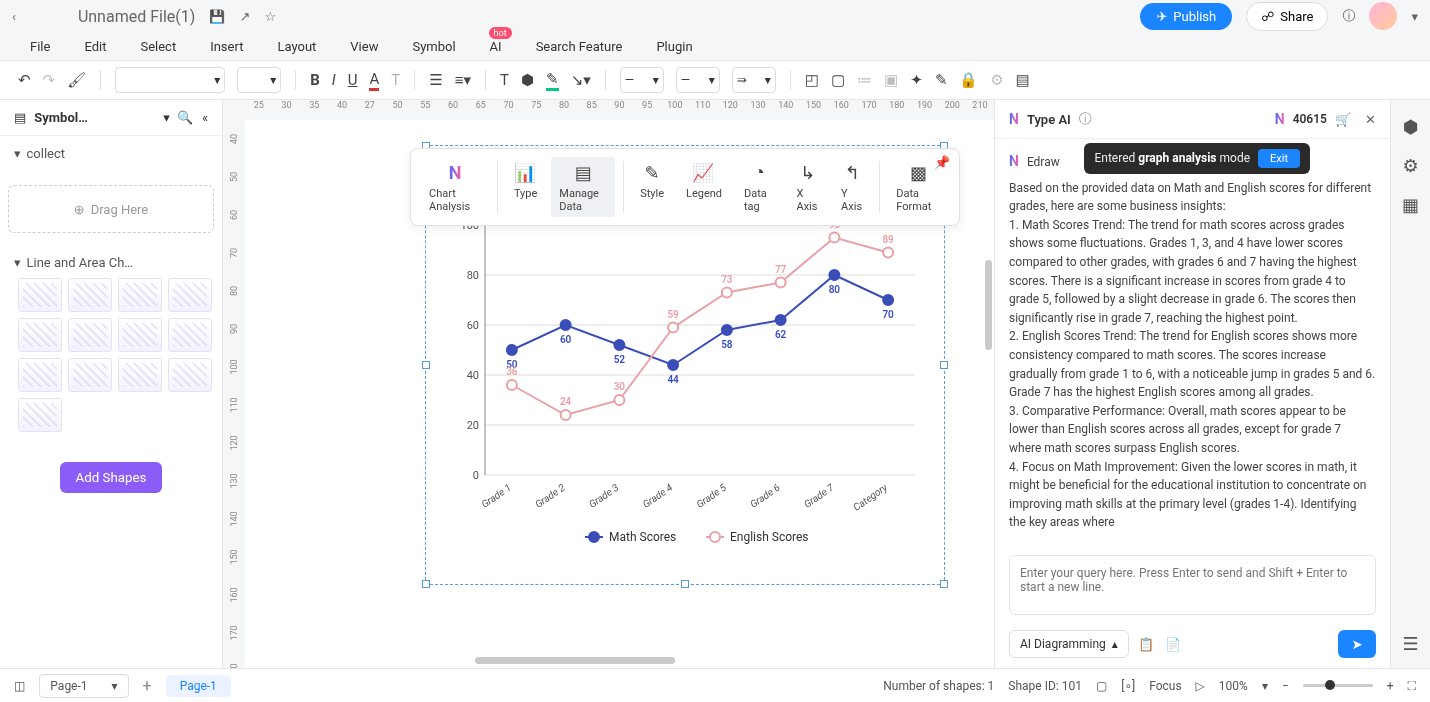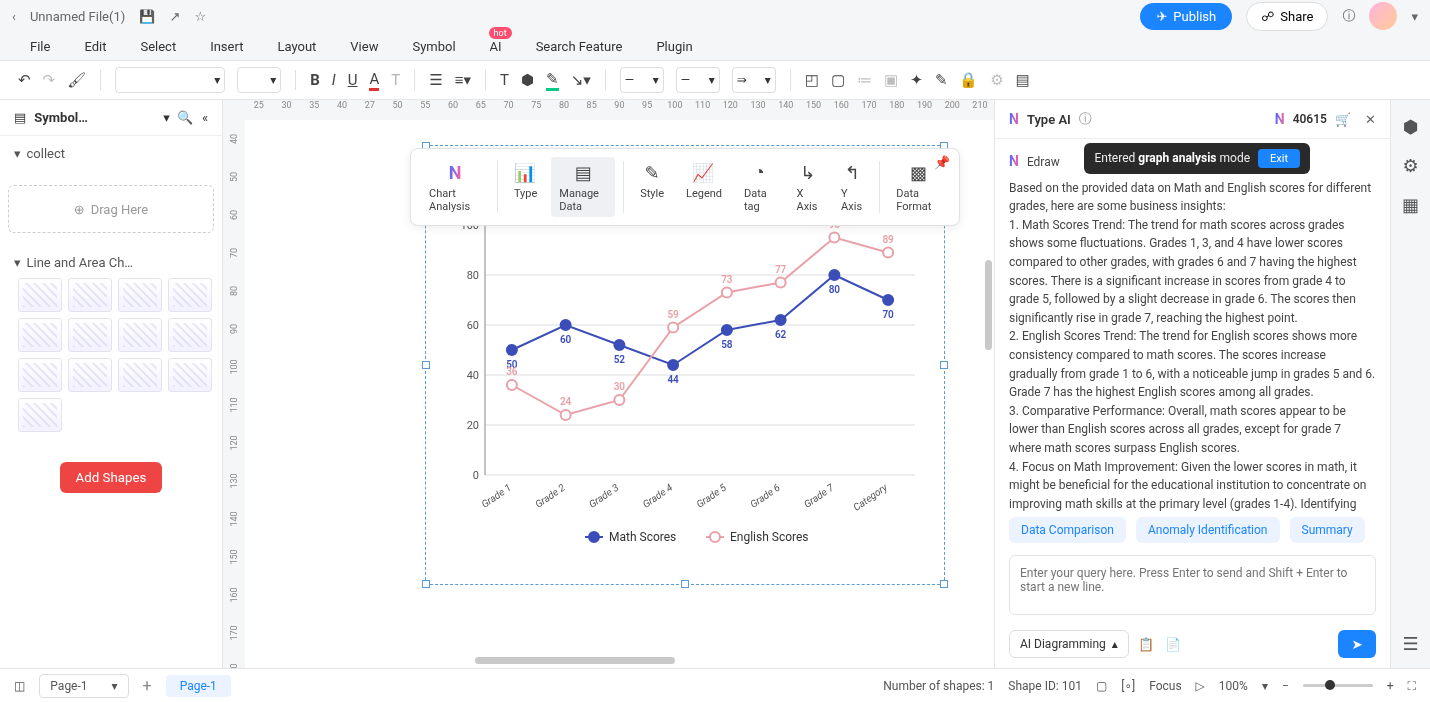--- a/index.html
+++ b/index.html
@@ -1,21 +1,21 @@
 <!DOCTYPE html>
 <html><head>
 <meta charset="utf-8">
 <style>
 * { box-sizing: border-box; margin: 0; padding: 0; font-family: -apple-system, BlinkMacSystemFont, "Segoe UI", Roboto, sans-serif; }
 body { background: #f5f6f8; font-size: 13px; color: #333; overflow: hidden; width: 1430px; height: 702px; }
 
 
 .titlebar { height: 32px; display: flex; align-items: center; padding: 0 12px; gap: 14px; }
 .titlebar .back { color: #666; cursor: pointer; }
-.titlebar .title { color: #666; font-size: 13px; }
+.titlebar .title { color: #666; font-size: 16px; margin-left: 48px; }
 .titlebar .icon { color: #666; cursor: pointer; }
 .titlebar .spacer { flex: 1; }
 .publish-btn { background: #1a85ff; color: #fff; border: none; border-radius: 16px; padding: 6px 16px; display: flex; align-items: center; gap: 6px; cursor: pointer; font-size: 13px; }
 .share-btn { background: #fff; border: 1px solid #ddd; border-radius: 16px; padding: 6px 14px; display: flex; align-items: center; gap: 6px; cursor: pointer; font-size: 13px; }
 .avatar { width: 28px; height: 28px; border-radius: 50%; background: linear-gradient(135deg,#ffb3d9,#ffcc99); }
 
 
 .menubar { height: 28px; display: flex; align-items: center; gap: 34px; padding: 0 30px; font-size: 13px; color: #333; position: relative; }
 .menubar .item { cursor: pointer; position: relative; }
 .hot-badge { position: absolute; top: -12px; right: -10px; background: #ff4d6d; color: #fff; font-size: 9px; padding: 1px 5px; border-radius: 8px; }
@@ -34,21 +34,21 @@
 
 .leftpanel { width: 223px; background: #fff; border-right: 1px solid #e6e6e6; display: flex; flex-direction: column; }
 .lp-head { display: flex; align-items: center; gap: 8px; padding: 10px 14px; border-bottom: 1px solid #eee; }
 .lp-head .title { font-weight: 700; flex: 1; }
 .lp-section { padding: 10px 14px; }
 .lp-section-head { display: flex; align-items: center; gap: 6px; color: #555; cursor: pointer; margin-bottom: 8px; }
 .drag-here { border: 1px dashed #ccc; border-radius: 6px; height: 48px; display: flex; align-items: center; justify-content: center; gap: 6px; color: #999; margin: 6px 8px 12px 8px; }
 .thumbs { display: grid; grid-template-columns: repeat(4, 44px); gap: 6px; padding: 0 4px; }
 .thumb { width: 44px; height: 34px; background: linear-gradient(#fff,#f3f1ff); border: 1px solid #e3e3ee; border-radius: 3px; position: relative; overflow: hidden; }
 .thumb::after { content: ""; position: absolute; inset: 4px; background: repeating-linear-gradient(45deg, rgba(120,120,200,.15) 0 2px, transparent 2px 6px); }
-.add-shapes { background: #ef4444; color: #fff; border: none; border-radius: 6px; padding: 8px 16px; margin: 20px auto; display: block; cursor: pointer; }
+.add-shapes { background: #8b5cf6; color: #fff; border: none; border-radius: 6px; padding: 8px 16px; margin: 20px auto; display: block; cursor: pointer; }
 
 
 .canvas-wrap { flex: 1; position: relative; background: #f5f6f8; overflow: hidden; }
 .ruler-h { position: absolute; top: 0; left: 22px; right: 0; height: 20px; background: #f5f6f8; font-size: 9px; color: #888; display: flex; }
 .ruler-h div { width: 38px; text-align: center; }
 .ruler-v { position: absolute; top: 20px; left: 0; width: 22px; bottom: 0; background: #f5f6f8; font-size: 9px; color: #888; }
 .ruler-v div { height: 38px; transform: rotate(-90deg); display: flex; align-items: center; justify-content: center; }
 .canvas { position: absolute; top: 20px; left: 22px; right: 0; bottom: 0; background: #fff; }
 
 
@@ -437,25 +437,20 @@
       <div class="ai-row">
         <span class="ai-logo">N</span>
         <span>Edraw</span>
       </div>
       <div style="white-space:pre-wrap;margin-top:6px;">Based on the provided data on Math and English scores for different grades, here are some business insights:
 1. Math Scores Trend: The trend for math scores across grades shows some fluctuations. Grades 1, 3, and 4 have lower scores compared to other grades, with grades 6 and 7 having the highest scores. There is a significant increase in scores from grade 4 to grade 5, followed by a slight decrease in grade 6. The scores then significantly rise in grade 7, reaching the highest point.
 2. English Scores Trend: The trend for English scores shows more consistency compared to math scores. The scores increase gradually from grade 1 to 6, with a noticeable jump in grades 5 and 6. Grade 7 has the highest English scores among all grades.
 3. Comparative Performance: Overall, math scores appear to be lower than English scores across all grades, except for grade 7 where math scores surpass English scores.
 4. Focus on Math Improvement: Given the lower scores in math, it might be beneficial for the educational institution to concentrate on improving math skills at the primary level (grades 1-4). Identifying the key areas where</div>
     </div>
-    <div class="chips">
-      <span class="chip">Data Comparison</span>
-      <span class="chip">Anomaly Identification</span>
-      <span class="chip">Summary</span>
-    </div>
     <div class="query">
       <textarea placeholder="Enter your query here. Press Enter to send and Shift + Enter to start a new line." style=""></textarea>
     </div>
     <div class="ai-foot">
       <div class="ai-dd">
         <span>AI Diagramming</span>
         <span>▴</span>
       </div>
       <span style="color:#666">📋</span>
       <span style="color:#666">📄</span>

